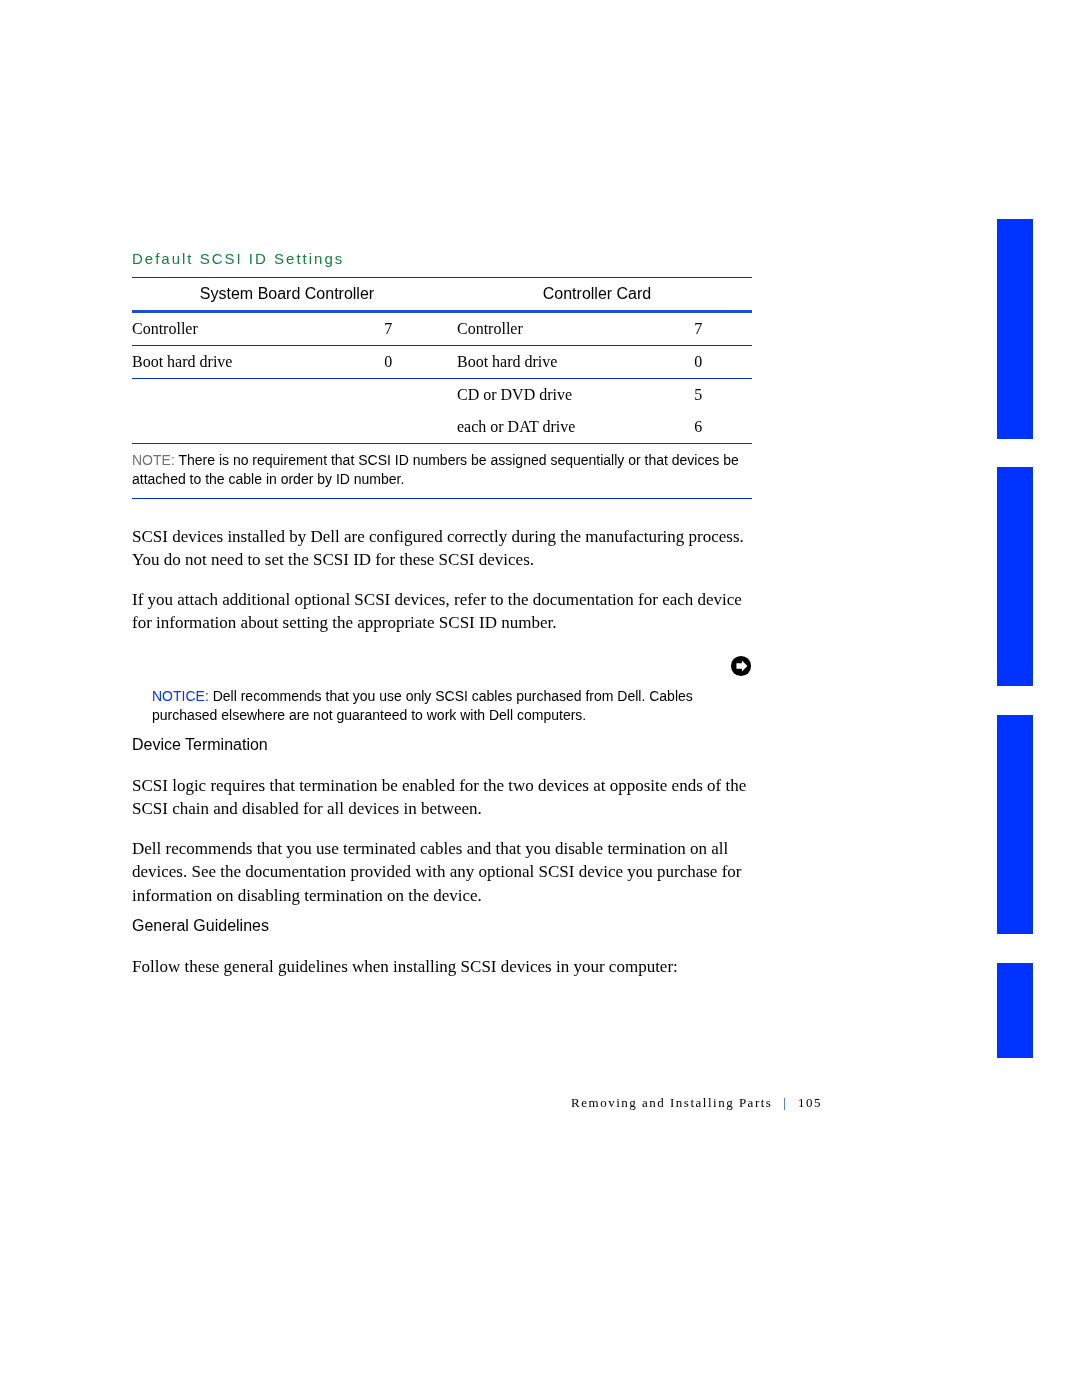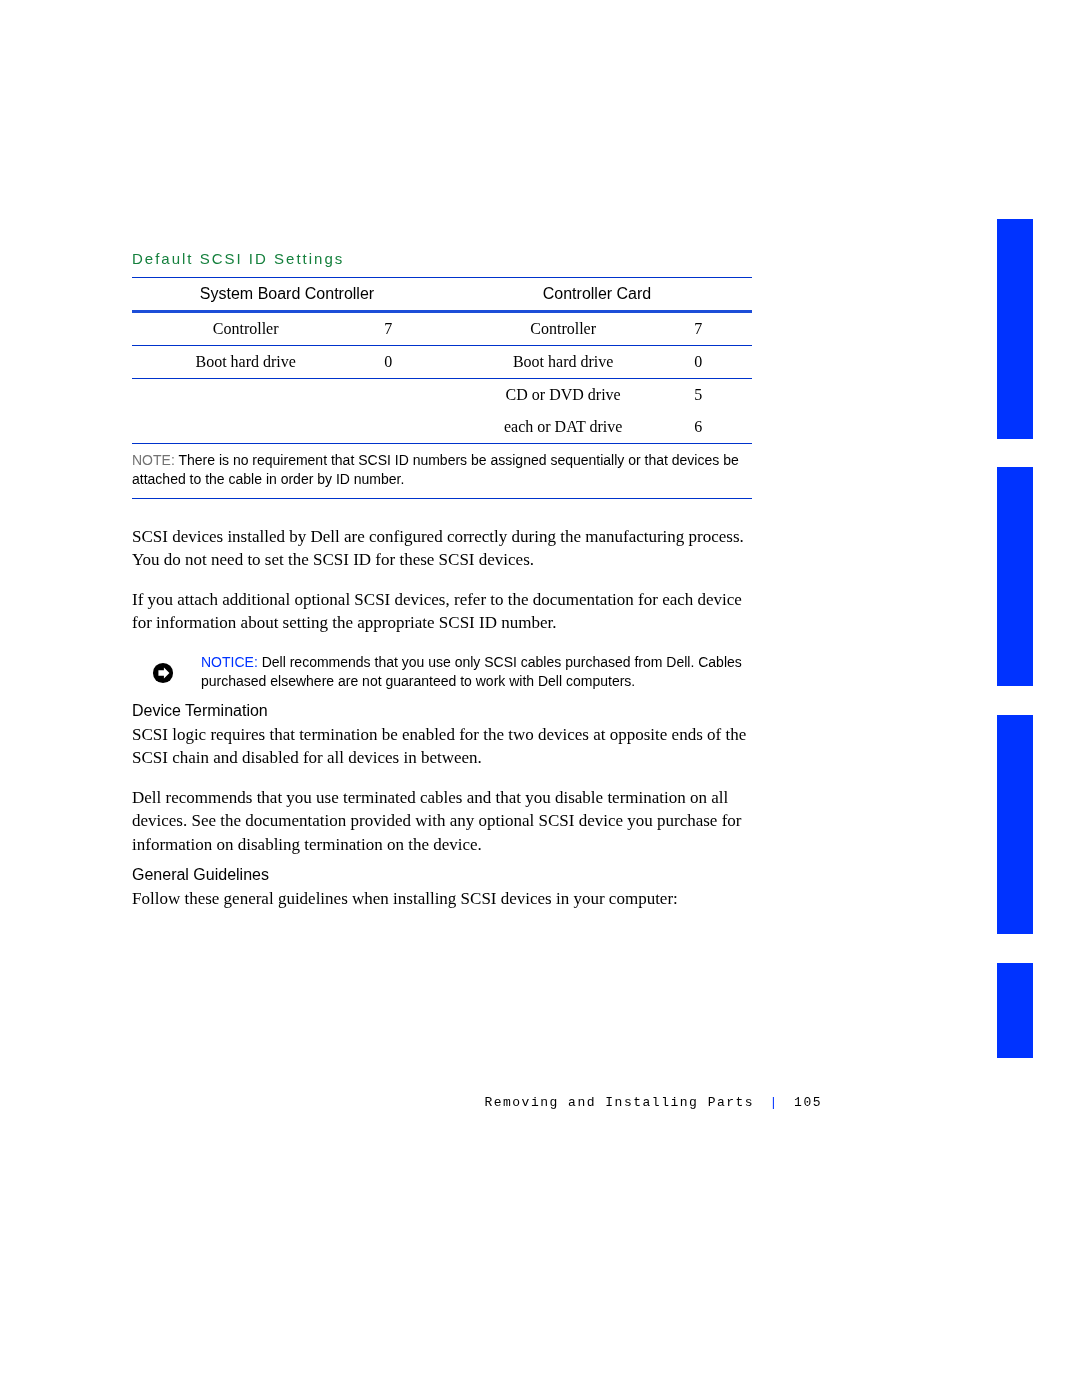--- a/index.html
+++ b/index.html
@@ -39,21 +39,20 @@
   }
   .sub-row td {
     border-bottom: 1px solid #0033cc;
     font-family: Arial, Helvetica, sans-serif;
     padding: 7px 0;
   }
   .data-row td {
     border-bottom: 1px solid #0033cc;
     padding: 7px 0;
     font-family: Georgia, serif;
-    text-align: center;
   }
   .col-device-l { width: 33%; text-align: left; }
   .col-id-l { width: 12%; text-align: center; padding-right: 25px !important; }
   .col-device-r { width: 33%; text-align: left; padding-left: 15px !important; }
   .col-id-r { width: 12%; text-align: center; padding-right: 25px !important; }
   .note-row td {
     font-family: Arial, Helvetica, sans-serif;
     font-size: 14px;
     padding: 7px 0 9px 0;
     border-bottom: 1px solid #0033cc;
@@ -62,47 +61,48 @@
   .note-label { color: #737373; }
   .body-para {
     font-size: 17px;
     line-height: 1.38;
     margin-top: 26px;
   }
   .body-para + .body-para { margin-top: 16px; }
   .notice-block {
     margin-top: 18px;
     display: flex;
-    align-items: center;
-    gap: 27px;
+    align-items: flex-end;
+    gap: 10px;
     padding-left: 20px;
+    flex-direction: column;
   }
   .notice-icon {
     flex: none;
     width: 22px;
     height: 22px;
     margin-top: 2px;
   }
   .notice-text {
     font-family: Arial, Helvetica, sans-serif;
     font-size: 14px;
     line-height: 1.4;
   }
   .notice-label { color: #0033ff; }
   .section-sub {
     font-family: Arial, Helvetica, sans-serif;
     font-size: 16px;
     margin-top: 10px;
   }
-  .after-sub { margin-top: 3px; }
+  .after-sub { margin-top: 20px; }
   .footer {
     position: absolute;
     top: 1095px;
     right: 258px;
-    font-family: Liberation Mono, monospace;
+    font-family: Liberation Serif, serif;
     font-size: 13px;
     letter-spacing: 1.5px;
     color: #000;
   }
   .footer .sep { color: #0033ff; padding: 0 6px; }
   .tabs {
     position: absolute;
     right: 47px;
     width: 36px;
   }

